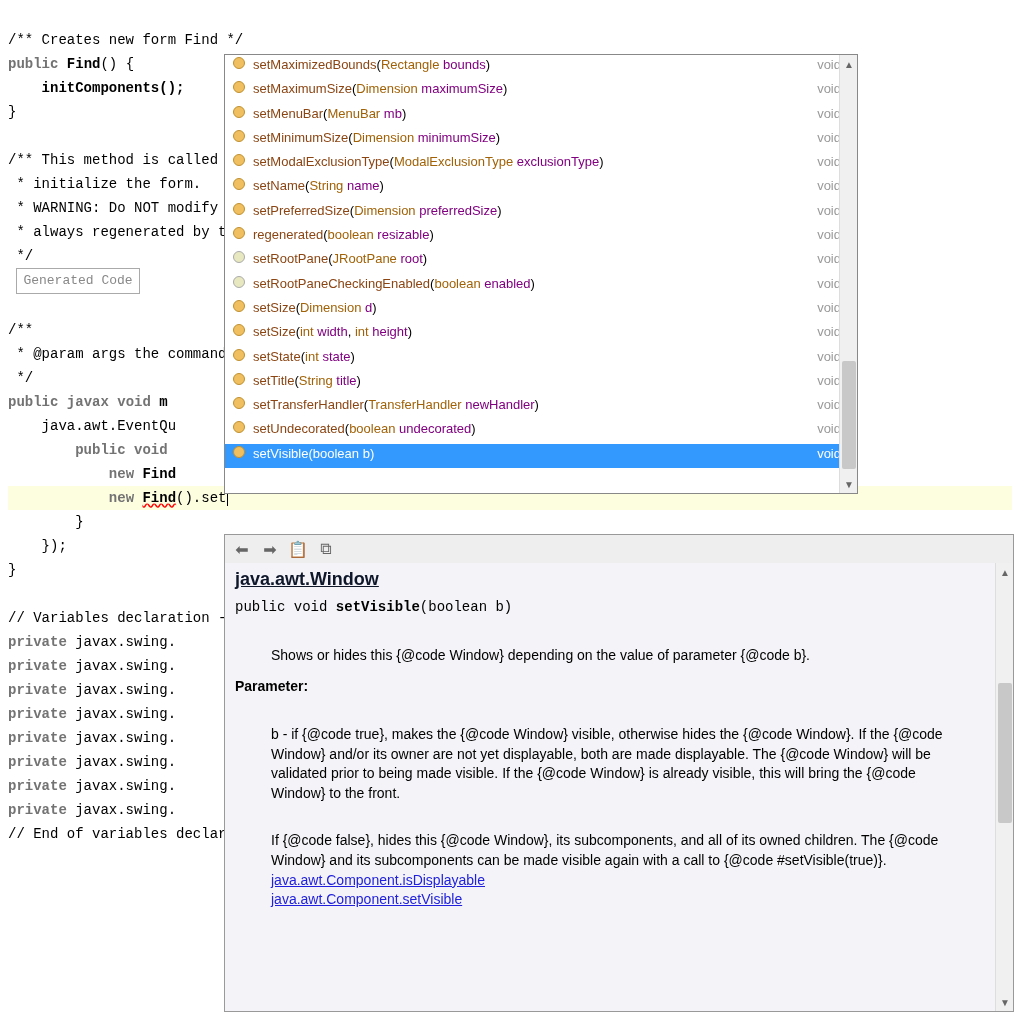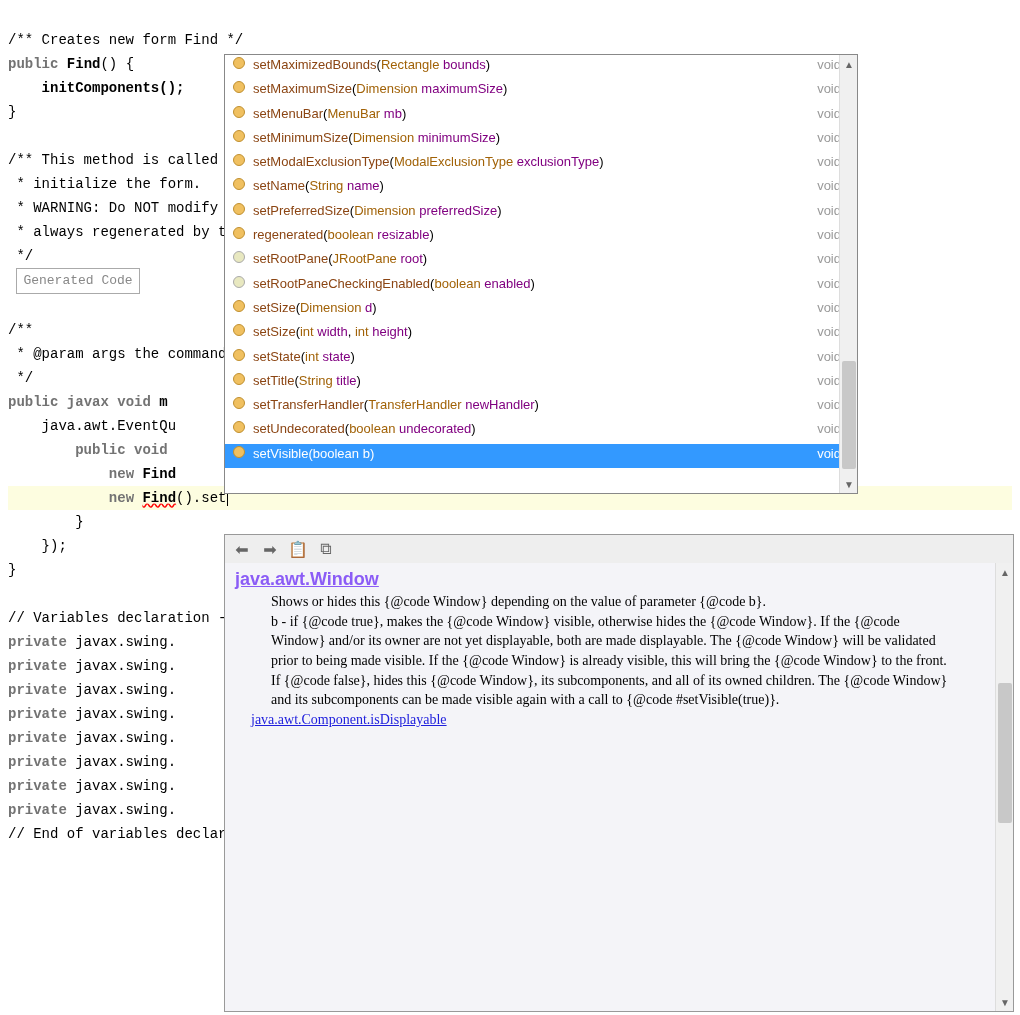--- a/index.html
+++ b/index.html
@@ -159,32 +159,32 @@
   cursor: pointer;
 }
 .doc-content {
   padding: 4px 10px;
   height: calc(100% - 28px);
   overflow: hidden;
   position: relative;
   line-height: 1.4;
 }
 .doc-link {
-  color: #8b5cf6;
+  color: #0f172a;
   text-decoration: underline;
   font-weight: bold;
   font-size: 18px;
 }
 .doc-sig {
   font-family: 'Courier New', monospace;
   margin-top: 6px;
 }
-.doc-body { margin: 0 0 0 36px; max-width: 680px; font-family: Liberation Serif, serif; }
+.doc-body { margin: 28px 0 0 36px; max-width: 680px; }
 .doc-heading { font-weight: bold; margin-top: 12px; }
-.doc-see-link { color: #2020dd; text-decoration: underline; display: block; margin-left: 16px; font-family: Liberation Serif, serif; }
+.doc-see-link { color: #2020dd; text-decoration: underline; display: block; margin-left: 36px; }
 .doc-scrollbar {
   position: absolute;
   right: 0;
   top: 28px;
   width: 18px;
   bottom: 0;
   background: #f0f0f0;
   border-left: 1px solid #ddd;
 }
 </style>
@@ -342,23 +342,26 @@
 
 <div class="doc-panel">
   <div class="doc-toolbar">
     <span class="doc-btn">⬅</span>
     <span class="doc-btn">➡</span>
     <span class="doc-btn">📋</span>
     <span class="doc-btn">⧉</span>
   </div>
   <div class="doc-content">
     <a class="doc-link">java.awt.Window</a>
+    <div class="doc-sig"><span>public void </span><b>setVisible</b><span>(boolean b)</span></div>
     <div class="doc-body">Shows or hides this {@code Window} depending on the value of parameter {@code b}.</div>
+    <div class="doc-heading">Parameter:</div>
     <div class="doc-body">b - if {@code true}, makes the {@code Window} visible, otherwise hides the {@code Window}. If the {@code Window} and/or its owner are not yet displayable, both are made displayable. The {@code Window} will be validated prior to being made visible. If the {@code Window} is already visible, this will bring the {@code Window} to the front.</div>
     <div class="doc-body">If {@code false}, hides this {@code Window}, its subcomponents, and all of its owned children. The {@code Window} and its subcomponents can be made visible again with a call to {@code #setVisible(true)}.</div>
     <a class="doc-see-link">java.awt.Component.isDisplayable</a>
+    <a class="doc-see-link">java.awt.Component.setVisible</a>
   </div>
   <div class="doc-scrollbar">
     <div class="scroll-arrow" style="top:0">▲</div>
     <div class="scroll-thumb" style="top:120px;height:140px"></div>
     <div class="scroll-arrow" style="bottom:0">▼</div>
   </div>
 </div>
 
 </body></html>

